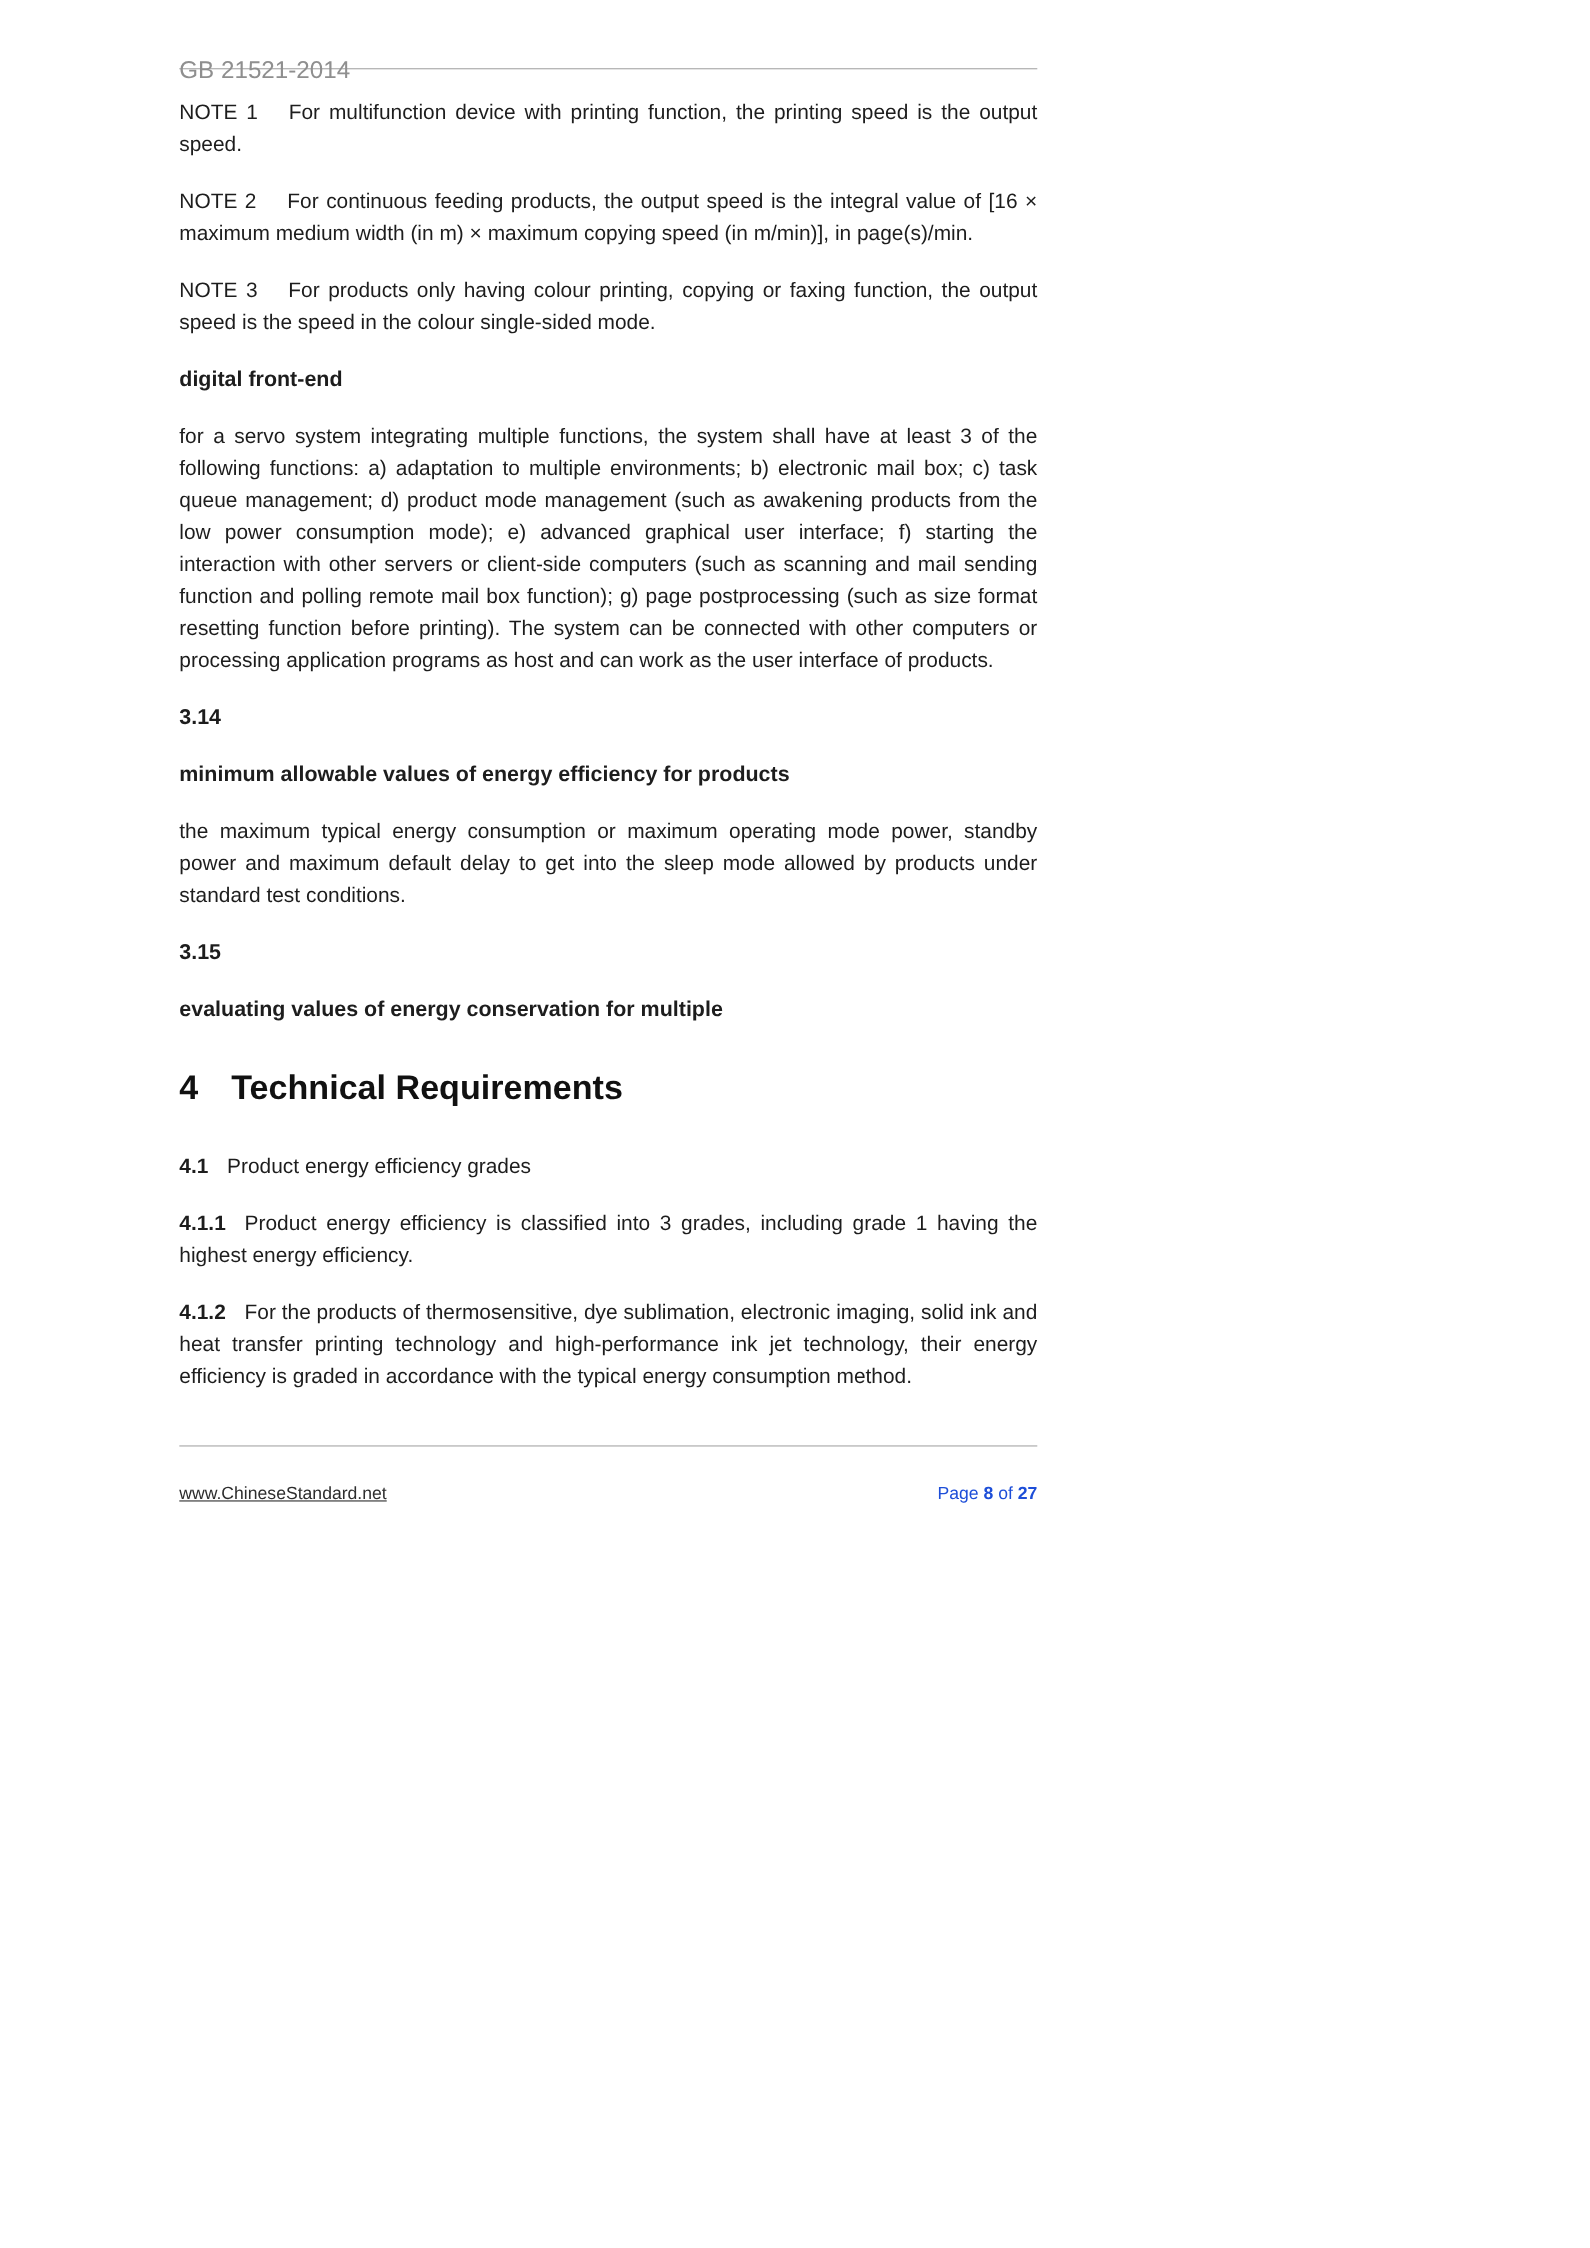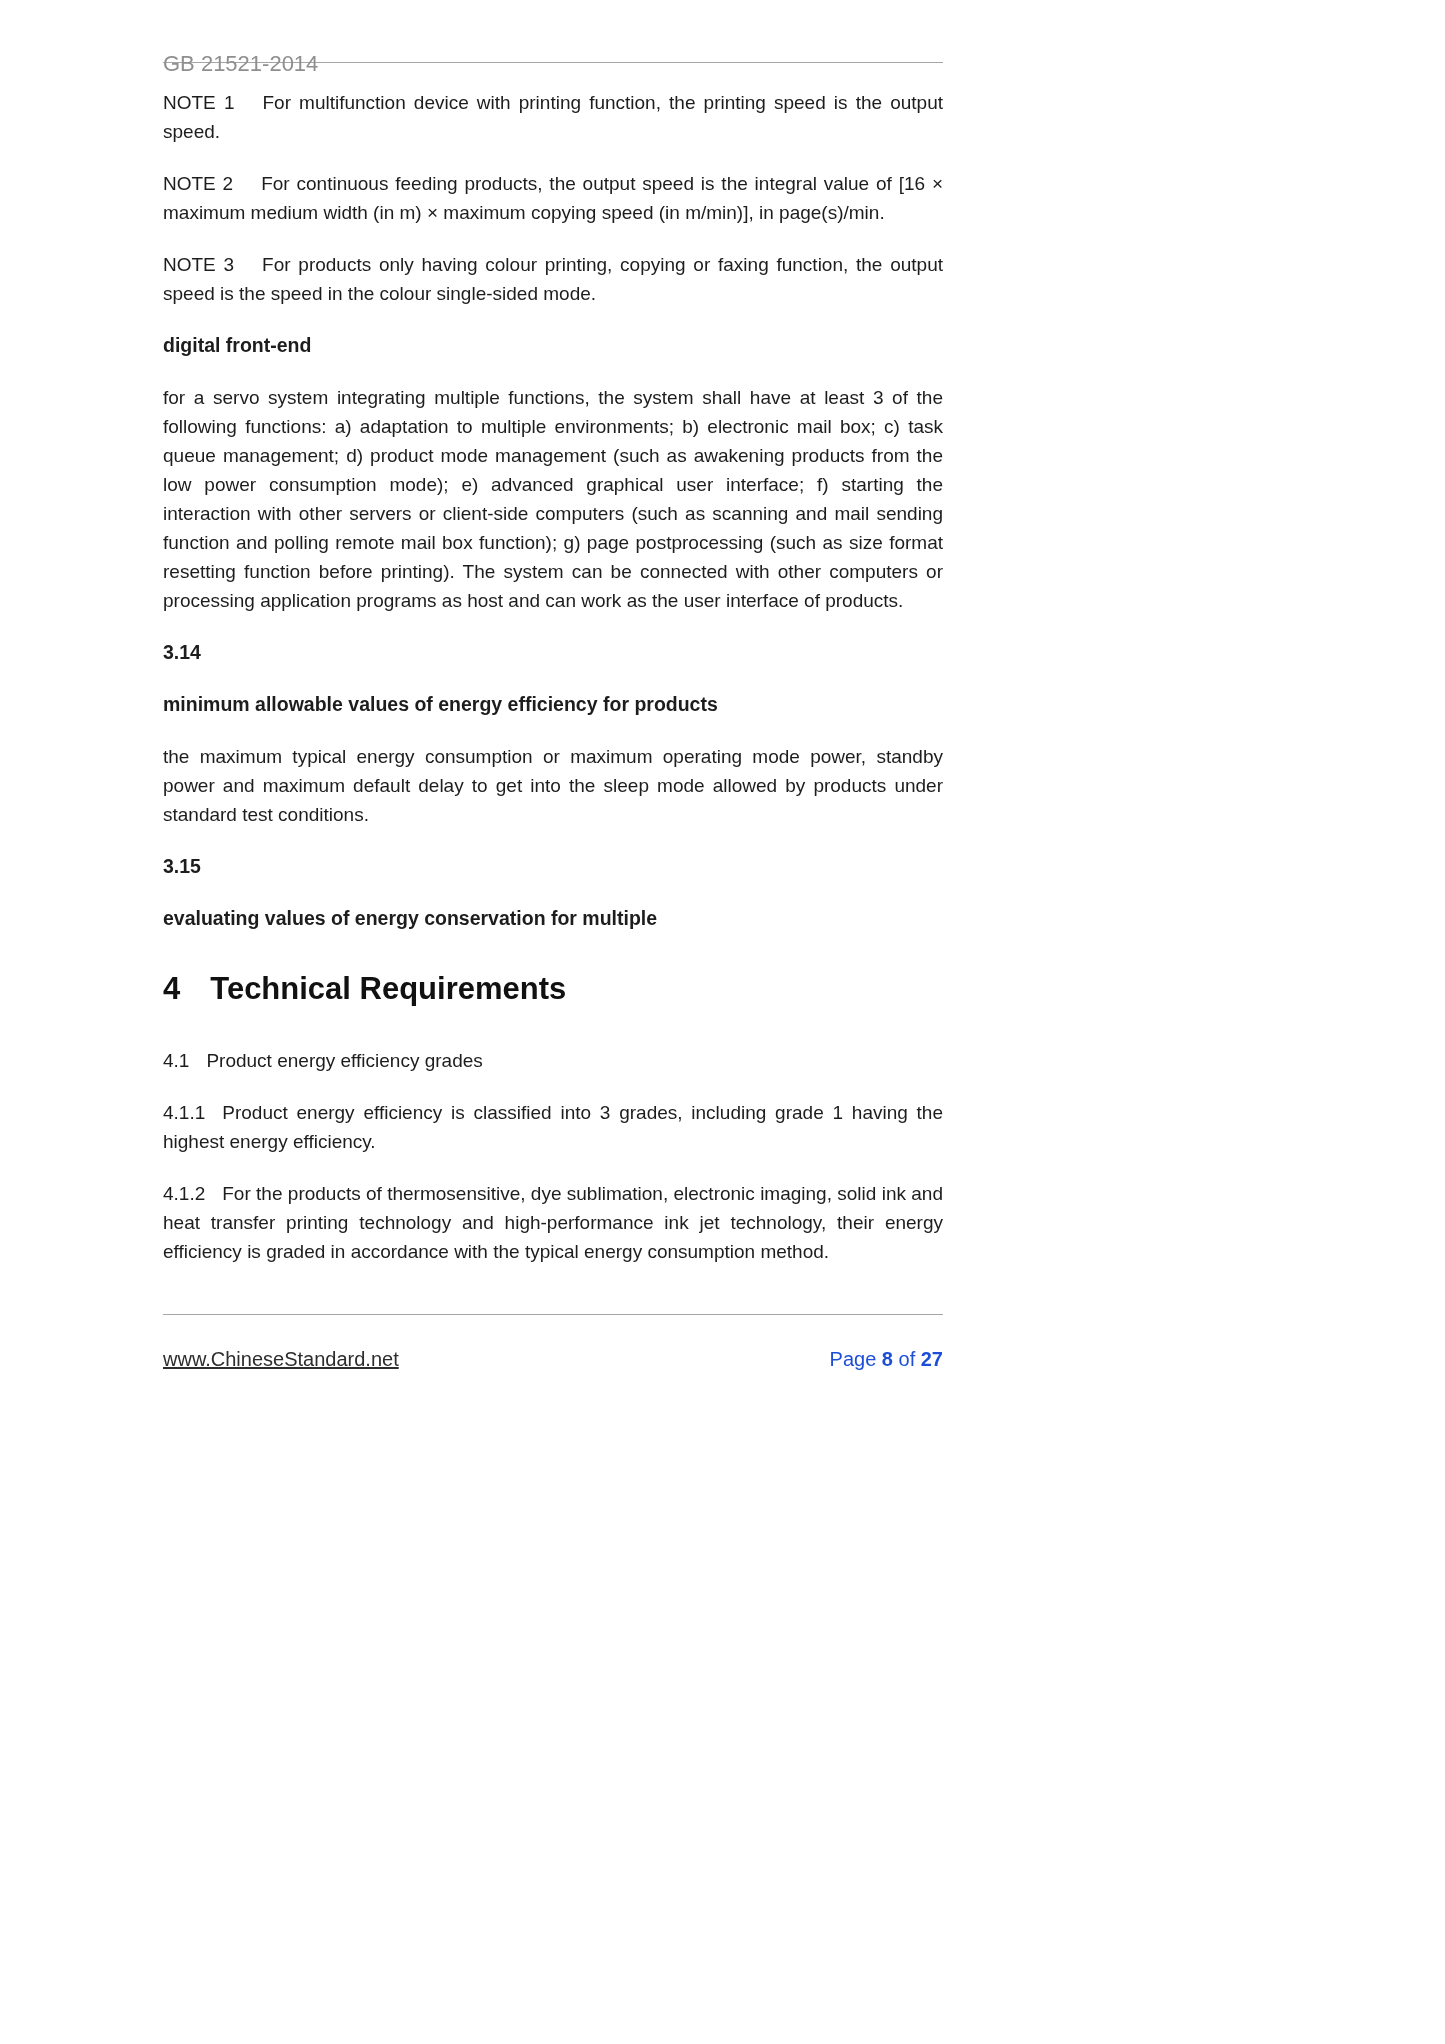--- a/index.html
+++ b/index.html
@@ -68,30 +68,30 @@
   }
   .chapter {
     font-size: 31px;
     font-weight: bold;
     line-height: 40px;
     margin: 36px 0 37px 0;
     color: #111111;
   }
   .chapter-number { margin-right: 30px; }
   .clause-num {
-    font-weight: normal;
+    font-weight: bold;
     margin-right: 17px;
   }
   .footer-rule { margin-top: 48px; }
   .page-footer {
     margin-top: 29px;
     display: flex;
     justify-content: space-between;
     align-items: flex-end;
-    font-size: 20px;
+    font-size: 16px;
     line-height: 30px;
     gap: 48px;
   }
   .site-link {
     color: #2d2d2d;
     text-decoration: underline;
     cursor: pointer;
   }
   .page-indicator { color: #1d4ed8; }
   .page-indicator .b { font-weight: bold; }

